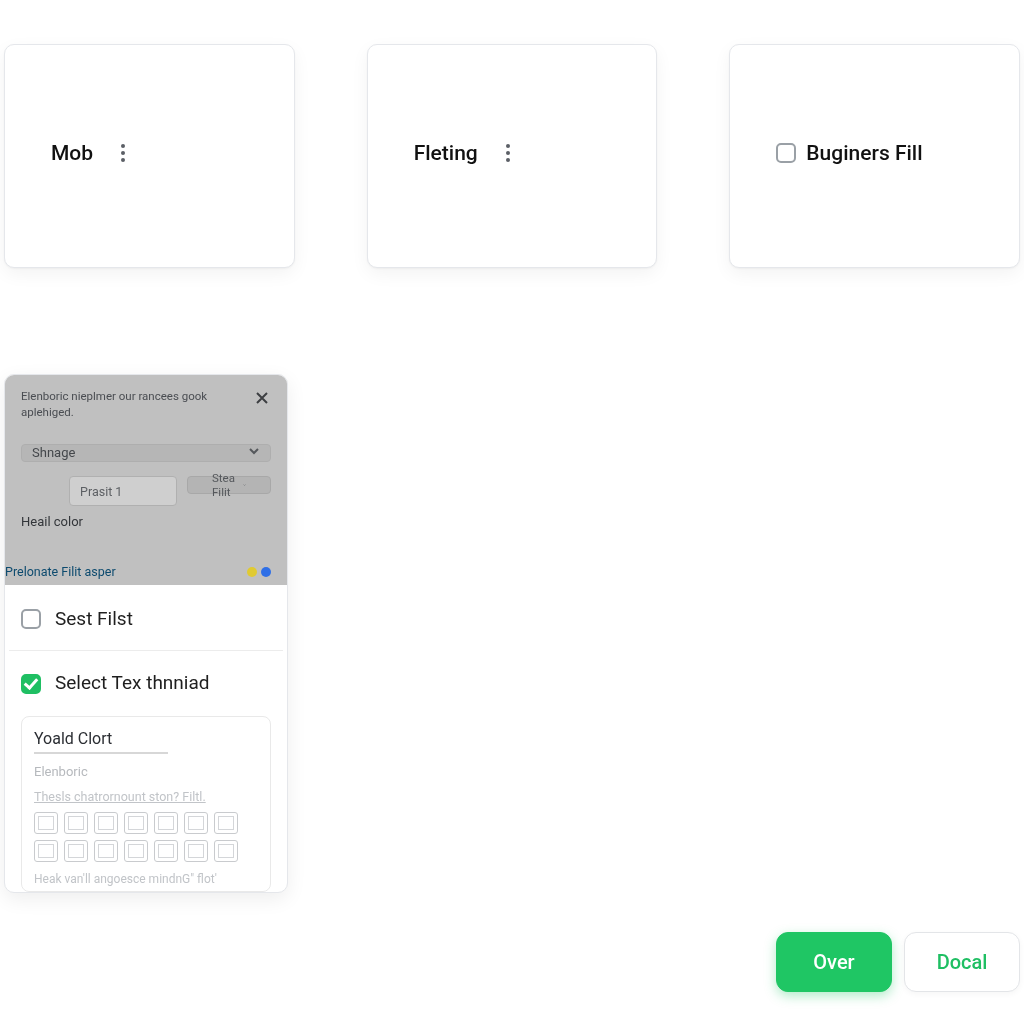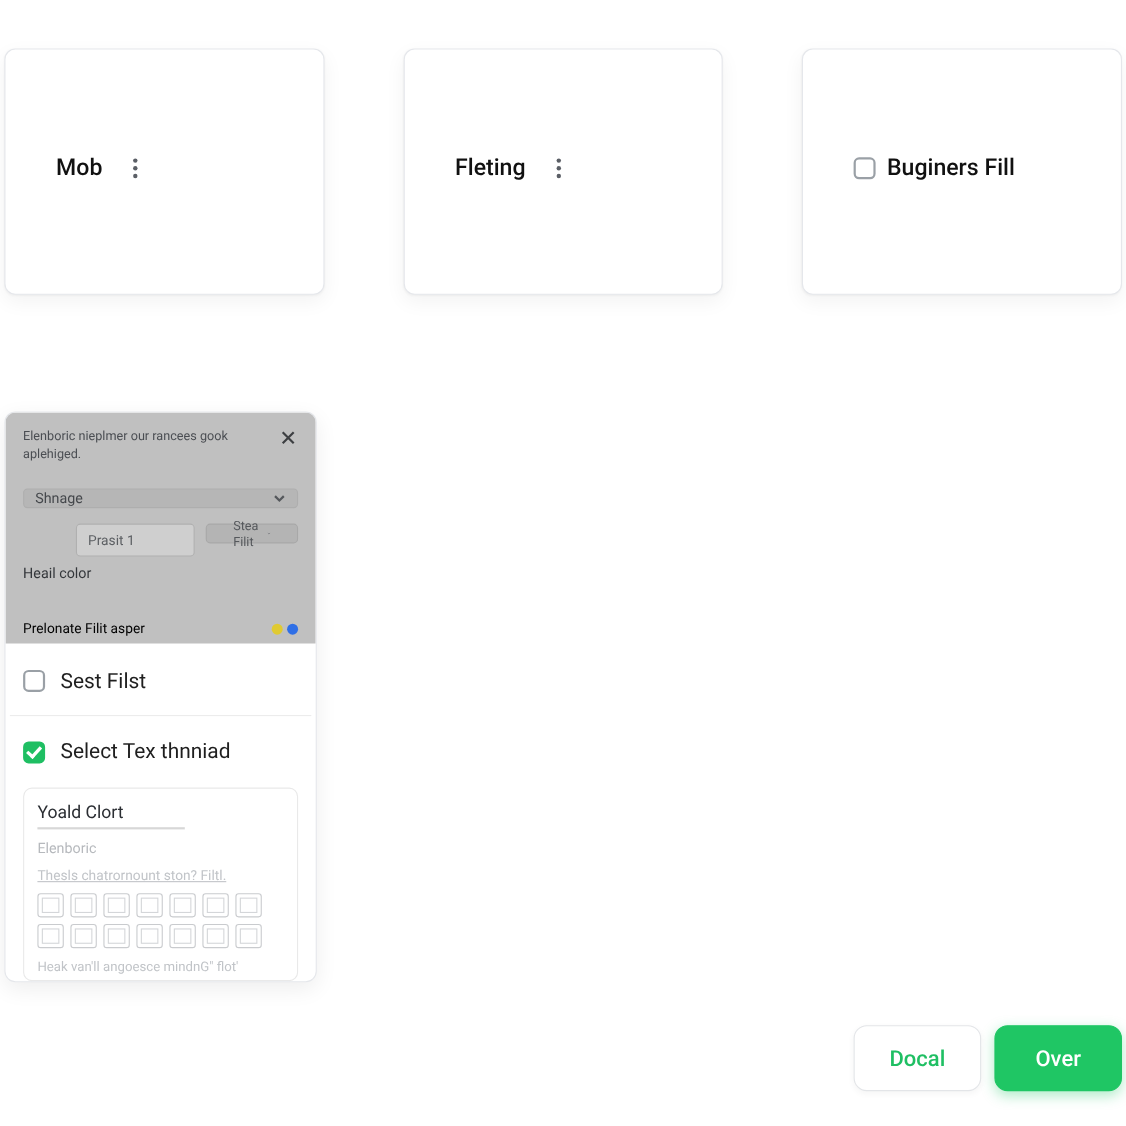--- a/index.html
+++ b/index.html
@@ -132,21 +132,21 @@
     color: #3d3f42;
     font-size: 18px;
     cursor: pointer;
   }
   .embed .dropdown {
     margin-top: 24px;
     height: 18px;
     background: #b6b6b6;
     border: 1px solid #aeaeae;
     border-radius: 4px;
-    display: flex; align-items: center;
+    display: flex; 
     padding: 0 10px;
     font-size: 13px;
     color: #45484c;
   }
   .embed .dropdown .spacer { flex: 1; }
   .embed .dropdown svg { stroke: #55585c; }
 
   .embed .row2 {
     margin-top: 14px;
     display: flex; gap: 10px;
@@ -179,24 +179,24 @@
   .embed .row2 .btn2 svg{stroke:#66696d;}
 
   .embed .lbl {
     margin-top: 8px;
     font-size: 13px;
     color: #33363a;
   }
 
   .embed .footline {
     position: absolute;
-    left: 16px; right: 16px; bottom: 6px;
+    left: 0; right: 16px; bottom: 6px;
     display: flex; align-items: center;
     font-size: 12.5px;
-    color: #000000;
+    color: #0c4a6e;
   }
   .embed .footline .dots {
     margin-left: auto;
     display: flex; gap: 4px;
   }
   .embed .footline .dots span {
     width: 10px; height: 10px; border-radius: 50%;
   }
   .embed .footline .dots .d1{background:#e0ca32;}
   .embed .footline .dots .d2{background:#2f6fe6;}
@@ -404,19 +404,19 @@
       <div class="ib"></div>
       <div class="ib"></div>
       <div class="ib"></div>
     </div>
     <div class="foot2">Heak van'll angoesce mindnG" flot'</div>
   </div>
 
 </div>
 
 <div class="actions">
+  <div class="btn primary">
+    <span>Over</span>
+  </div>
   <div class="btn secondary">
     <span>Docal</span>
   </div>
-  <div class="btn primary">
-    <span>Over</span>
-  </div>
 </div>
 
 </body></html>

